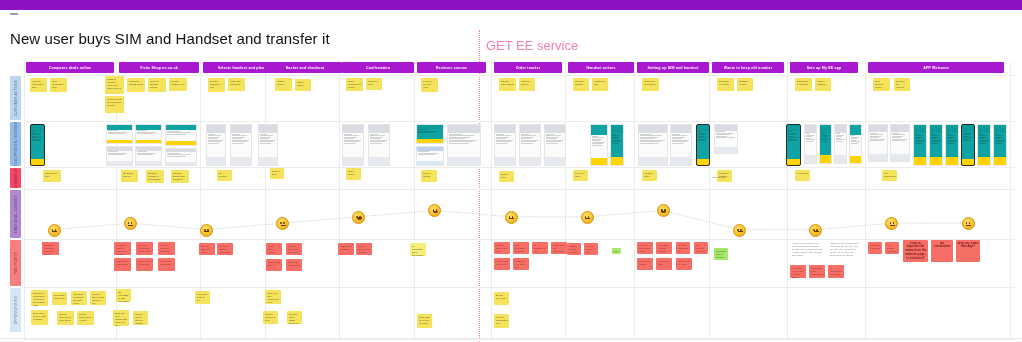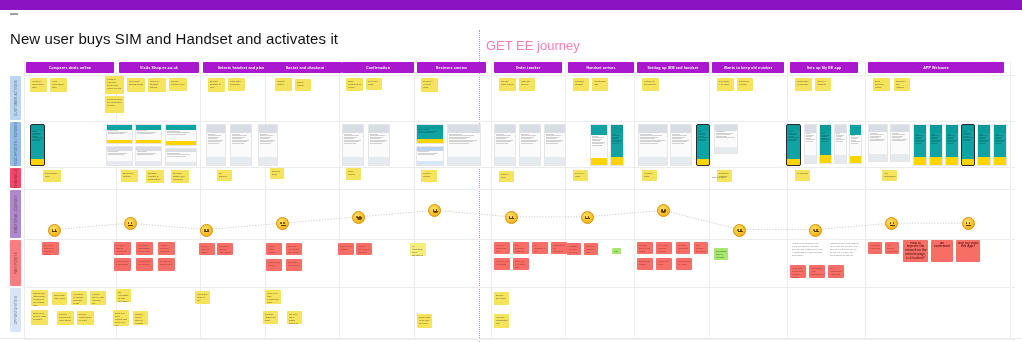--- a/index.html
+++ b/index.html
@@ -119,22 +119,22 @@
   svg.sentiline { position:absolute; left:0; top:0; overflow:visible; }
 
   .bottomrule { position:absolute; left:0; top:338px; width:1022px; height:1px; background:#ececec; }
 </style>
 </head>
 <body>
 
 <div class="topbar"></div>
 <div class="minimark"></div>
 
-<div class="page-title">New user buys SIM and Handset and activates it</div>
-<div class="journey-label">GET EE journey</div>
+<div class="page-title">New user buys SIM and Handset and transfer it</div>
+<div class="journey-label">GET EE service</div>
 <div class="split-line"></div>
 
 <div class="board">
   <div class="row-labels">
       <div class="rlab" style="top: 14px; height: 44px; background: rgb(187, 214, 242);">
         <span>CUSTOMER ACTIONS</span>
       </div>
       <div class="rlab" style="top: 60px; height: 44px; background: rgb(146, 188, 234);">
         <span>TOUCHPOINTS / SCREENS</span>
       </div>

